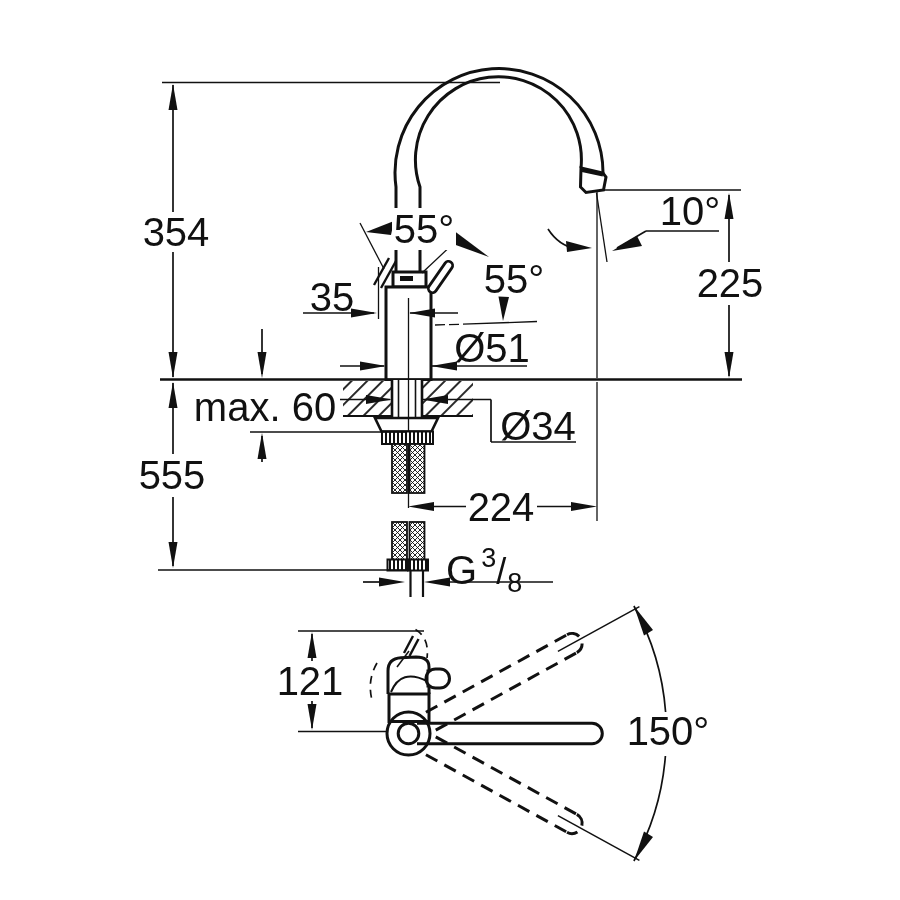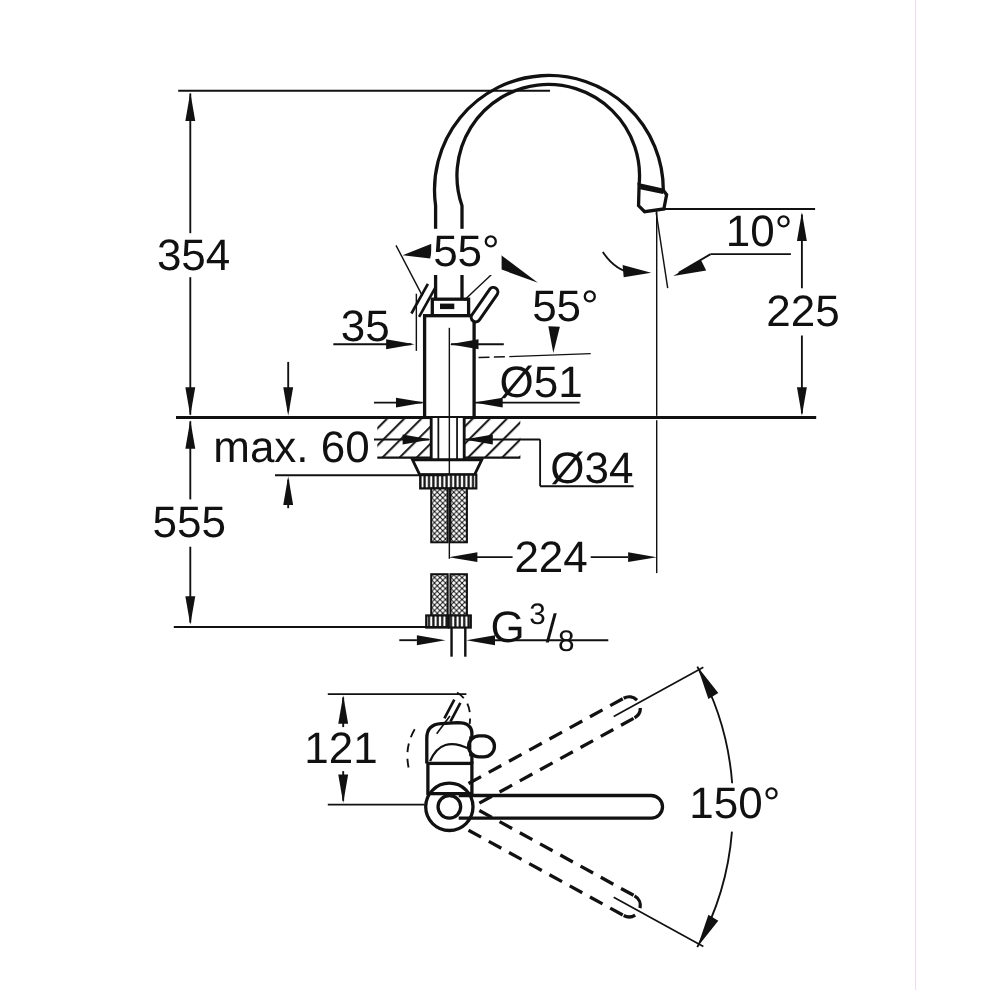--- a/index.html
+++ b/index.html
@@ -1,16 +1,16 @@
 <!DOCTYPE html>
 <html><head>
 <meta charset="utf-8">
 <style>
   html,body{margin:0;padding:0;background:#fff;}
-  .stage{width:832px;height:900px;background:#a21caf;position:relative;overflow:hidden;}
+  .stage{width:832px;height:900px;background:#fde047;position:relative;overflow:hidden;}
   svg{display:block;}
   text{font-family:"Liberation Sans","DejaVu Sans",sans-serif;fill:#111;}
   .dim{font-size:40px;}
   .thin{stroke:#111;stroke-width:1.7;fill:none;}
   .xthin{stroke:#111;stroke-width:1.3;fill:none;}
   .obj{stroke:#111;stroke-width:3;fill:none;}
   .objw{stroke:#111;stroke-width:3;fill:#fff;}
   .ah{fill:#111;stroke:none;}
 </style>
 </head>

